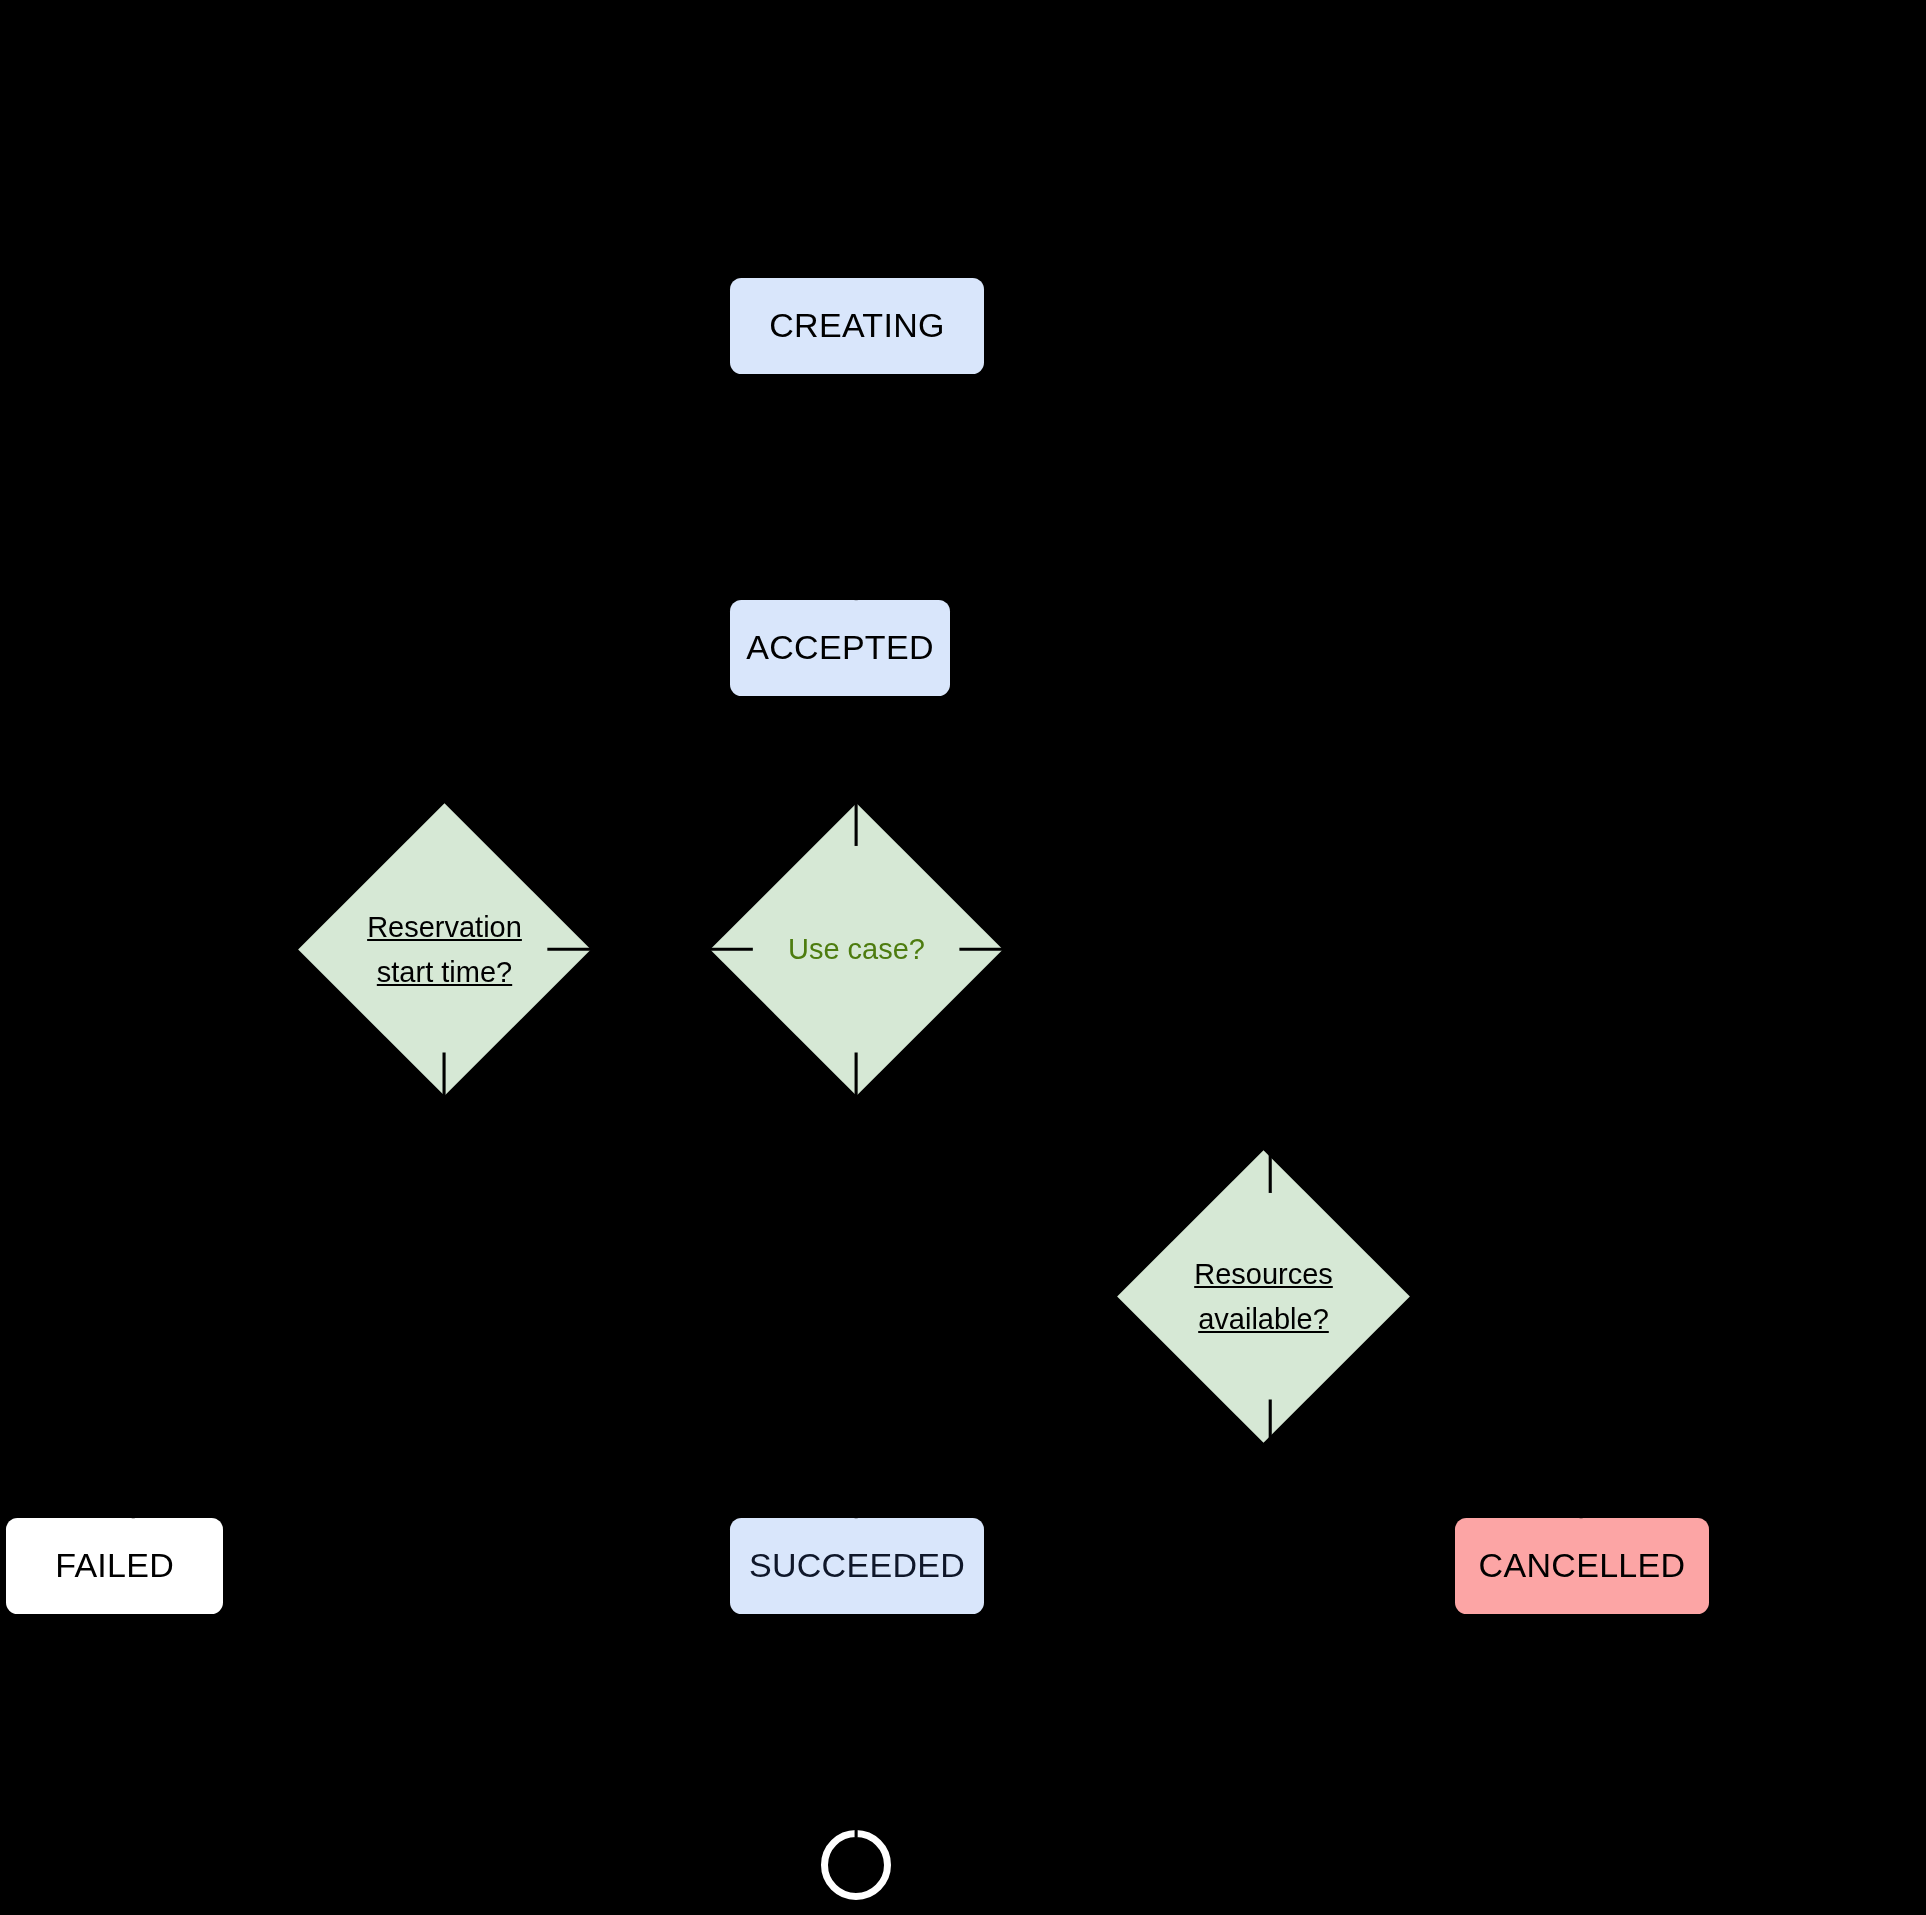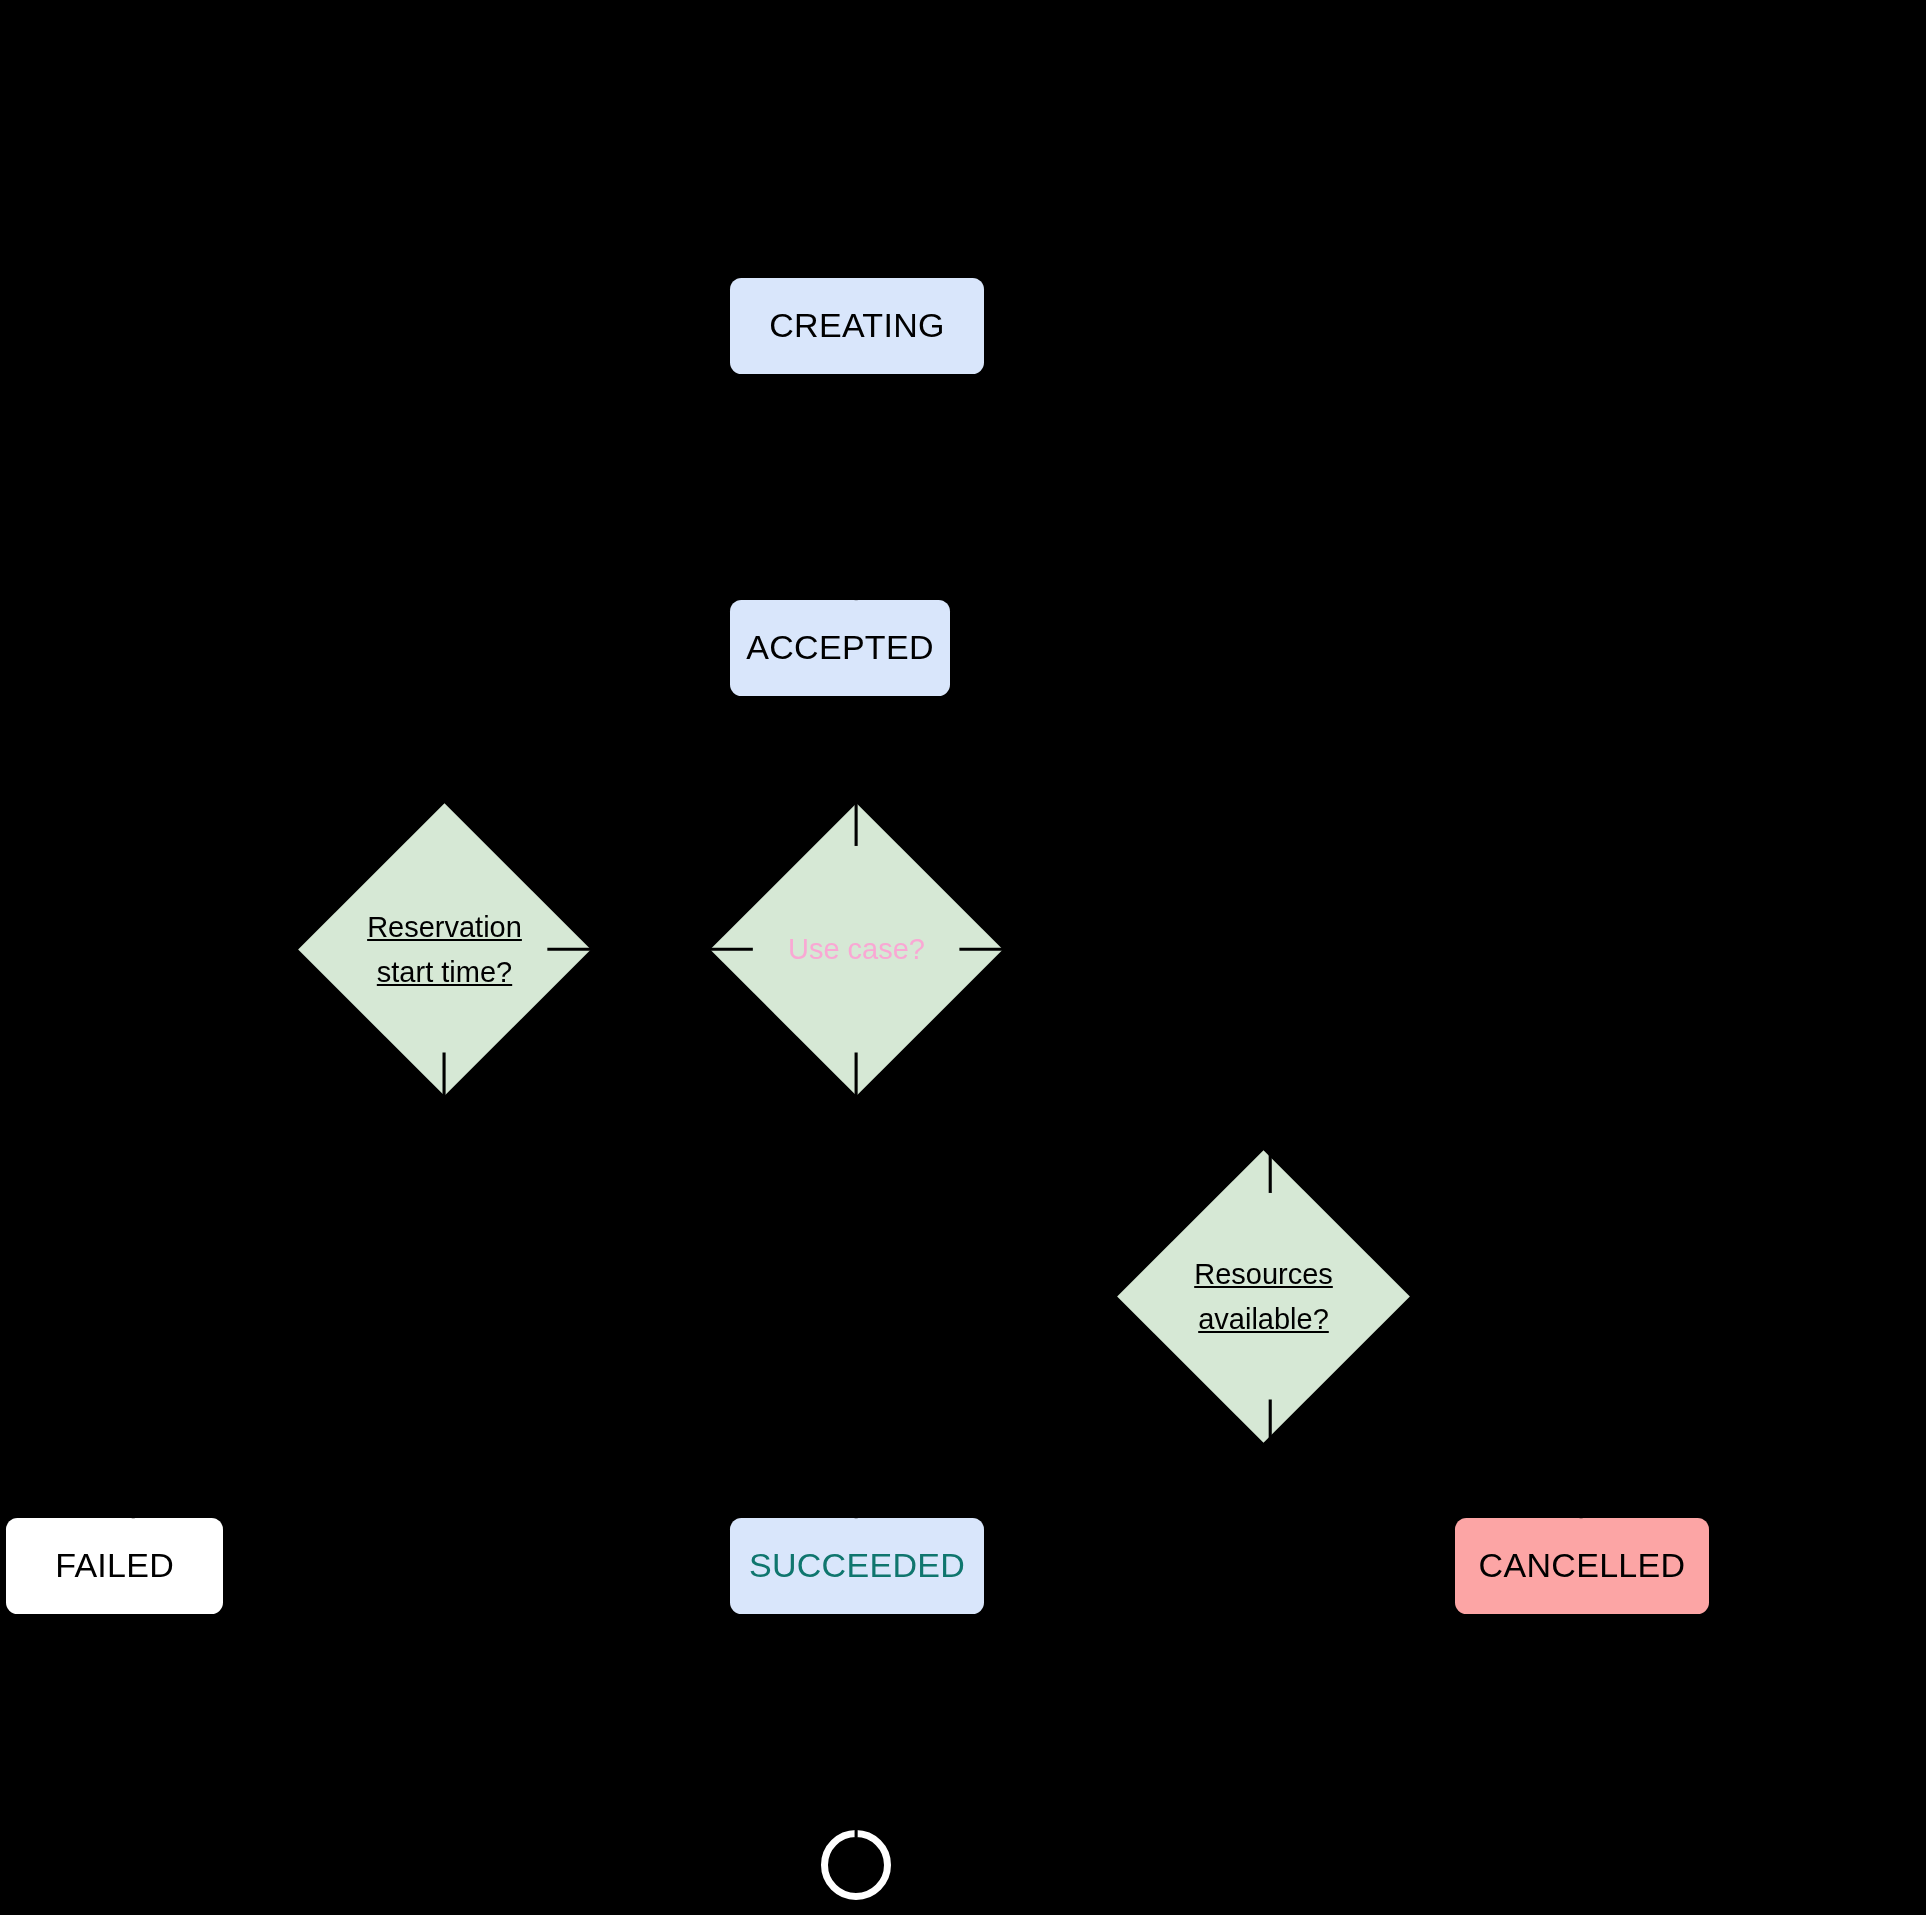--- a/index.html
+++ b/index.html
@@ -104,37 +104,37 @@
   </div>
 
   <div class="state-node" id="node-accepted" style="left: 730px; top: 600px; width: 220px; height: 96px; background: rgb(217, 230, 251); color: rgb(0, 0, 0);">
     <span>ACCEPTED</span>
   </div>
 
   <div class="state-node" id="node-failed" style="left: 6.2px; top: 1518px; width: 217px; height: 96px; background: #ffffff; color: rgb(0, 0, 0);">
     <span>FAILED</span>
   </div>
 
-  <div class="state-node" id="node-succeeded" style="left: 730px; top: 1518px; width: 254px; height: 96px; background: rgb(217, 230, 251); color: #0f766e;">
+  <div class="state-node" id="node-succeeded" style="left: 730px; top: 1518px; width: 254px; height: 96px; background: rgb(217, 230, 251); color: #0f172a;">
     <span>SUCCEEDED</span>
   </div>
 
   <div class="state-node" id="node-cancelled" style="left: 1455px; top: 1518px; width: 254px; height: 96px; background: #fca5a5; color: rgb(0, 0, 0);">
     <span>CANCELLED</span>
   </div>
 
   <div class="decision-node" id="node-reservation-start-time" style="left:341px; top:846px; width:207px; height:207px;">
     <div class="diamond-shape" style="background:#d6e8d5;"></div>
     <div class="decision-label" style="color: rgb(0, 0, 0); text-decoration: underline;">Reservation
 start time?</div>
   </div>
 
   <div class="decision-node" id="node-use-case" style="left:753px; top:846px; width:207px; height:207px;">
     <div class="diamond-shape" style="background:#d6e8d5;"></div>
-    <div class="decision-label" style="color: #f9a8d4;">Use case?</div>
+    <div class="decision-label" style="color: #4d7c0f;">Use case?</div>
   </div>
 
 
   <div class="decision-node" id="node-resources-available" style="left:1160px; top:1193px; width:207px; height:207px;text-decoration:underline;">
     <div class="diamond-shape" style="background:#d6e8d5;"></div>
     <div class="decision-label" style="color: rgb(0, 0, 0);">Resources
 available?</div>
   </div>
 
   <div class="terminal-circle" id="node-end-state" style="left:821px; top:1830px; width:70px; height:70px;

